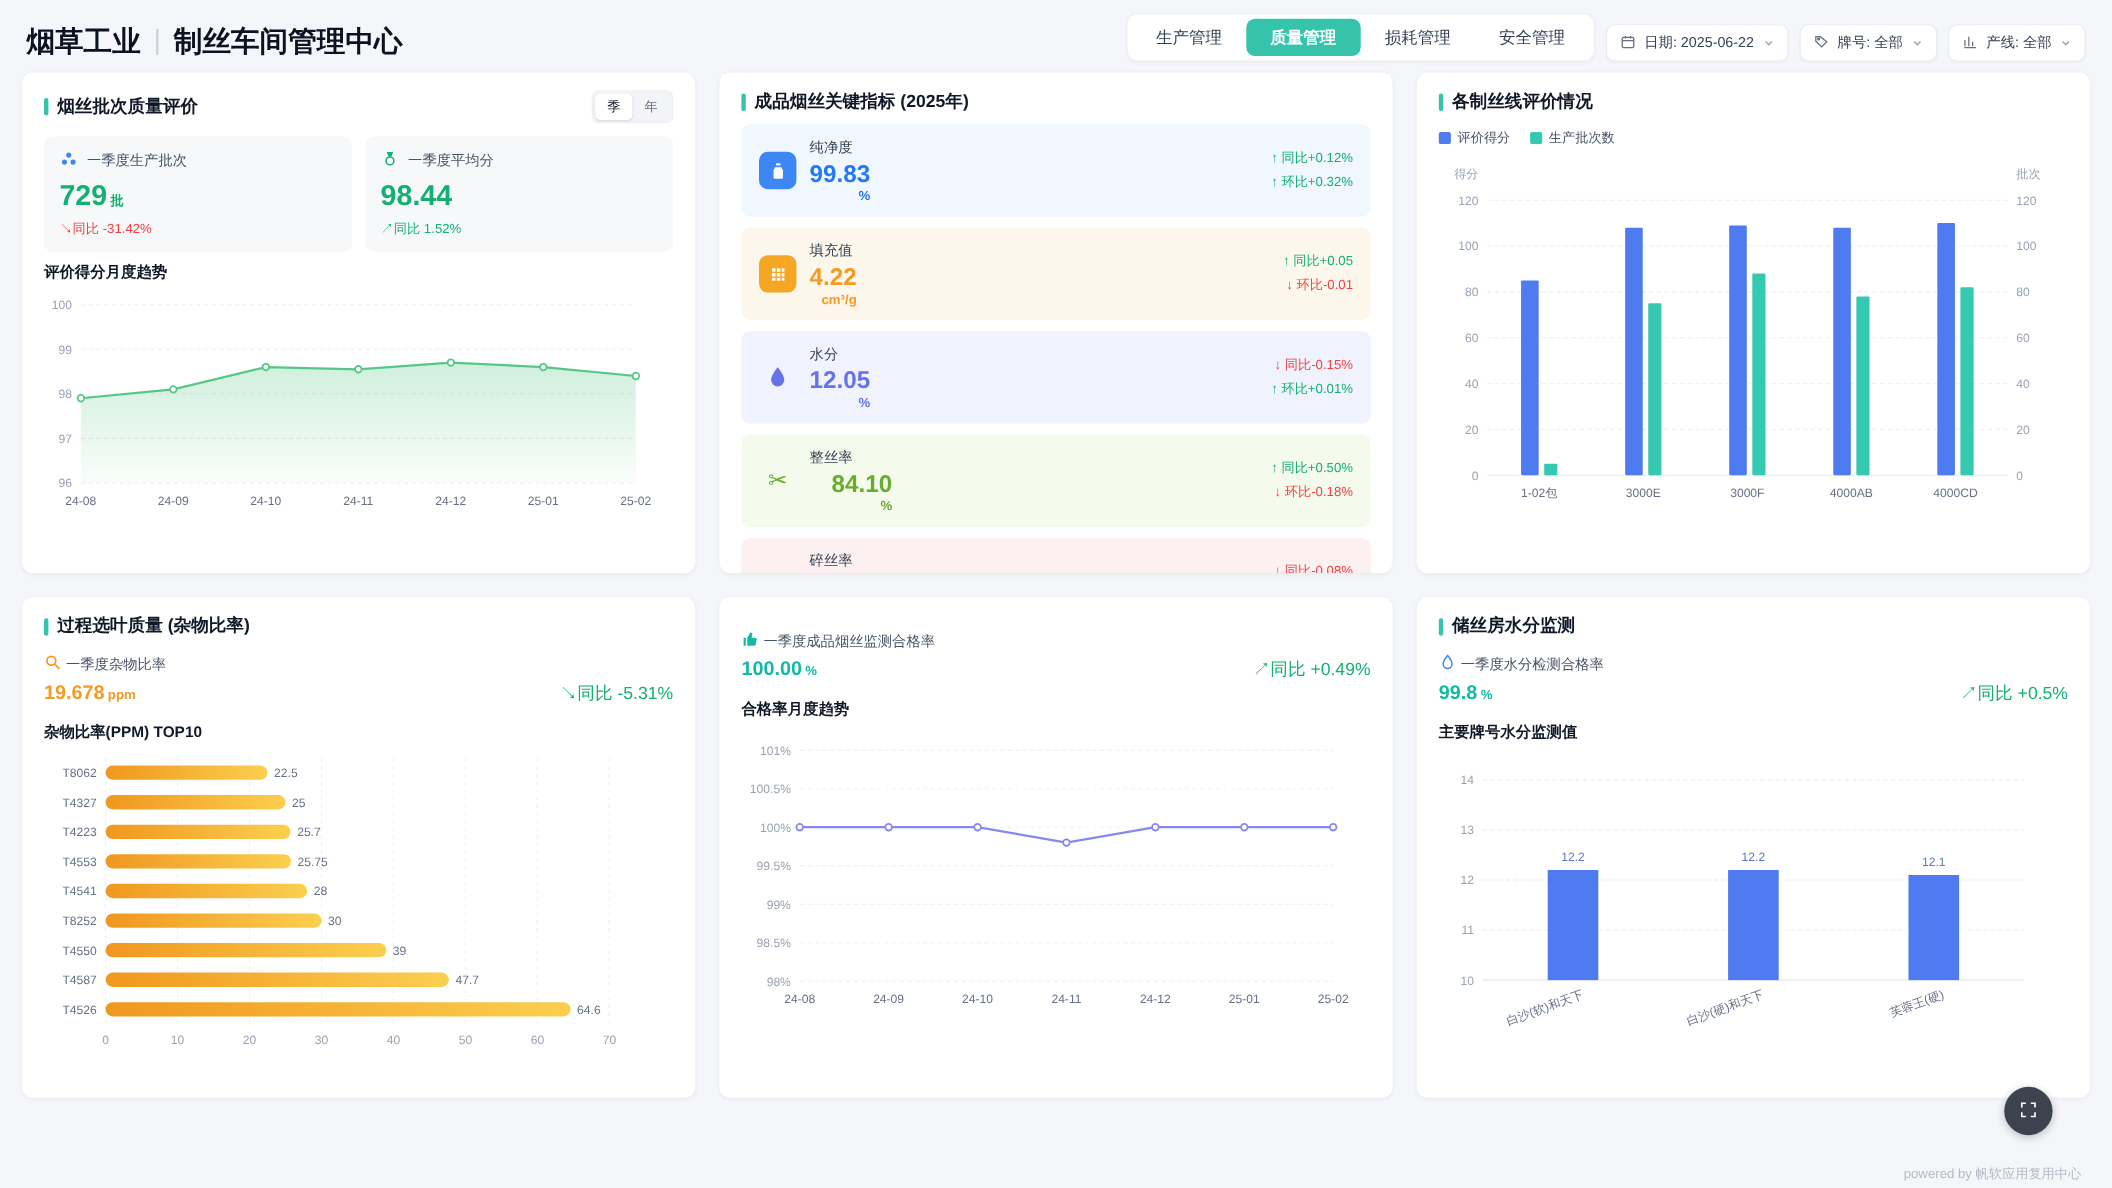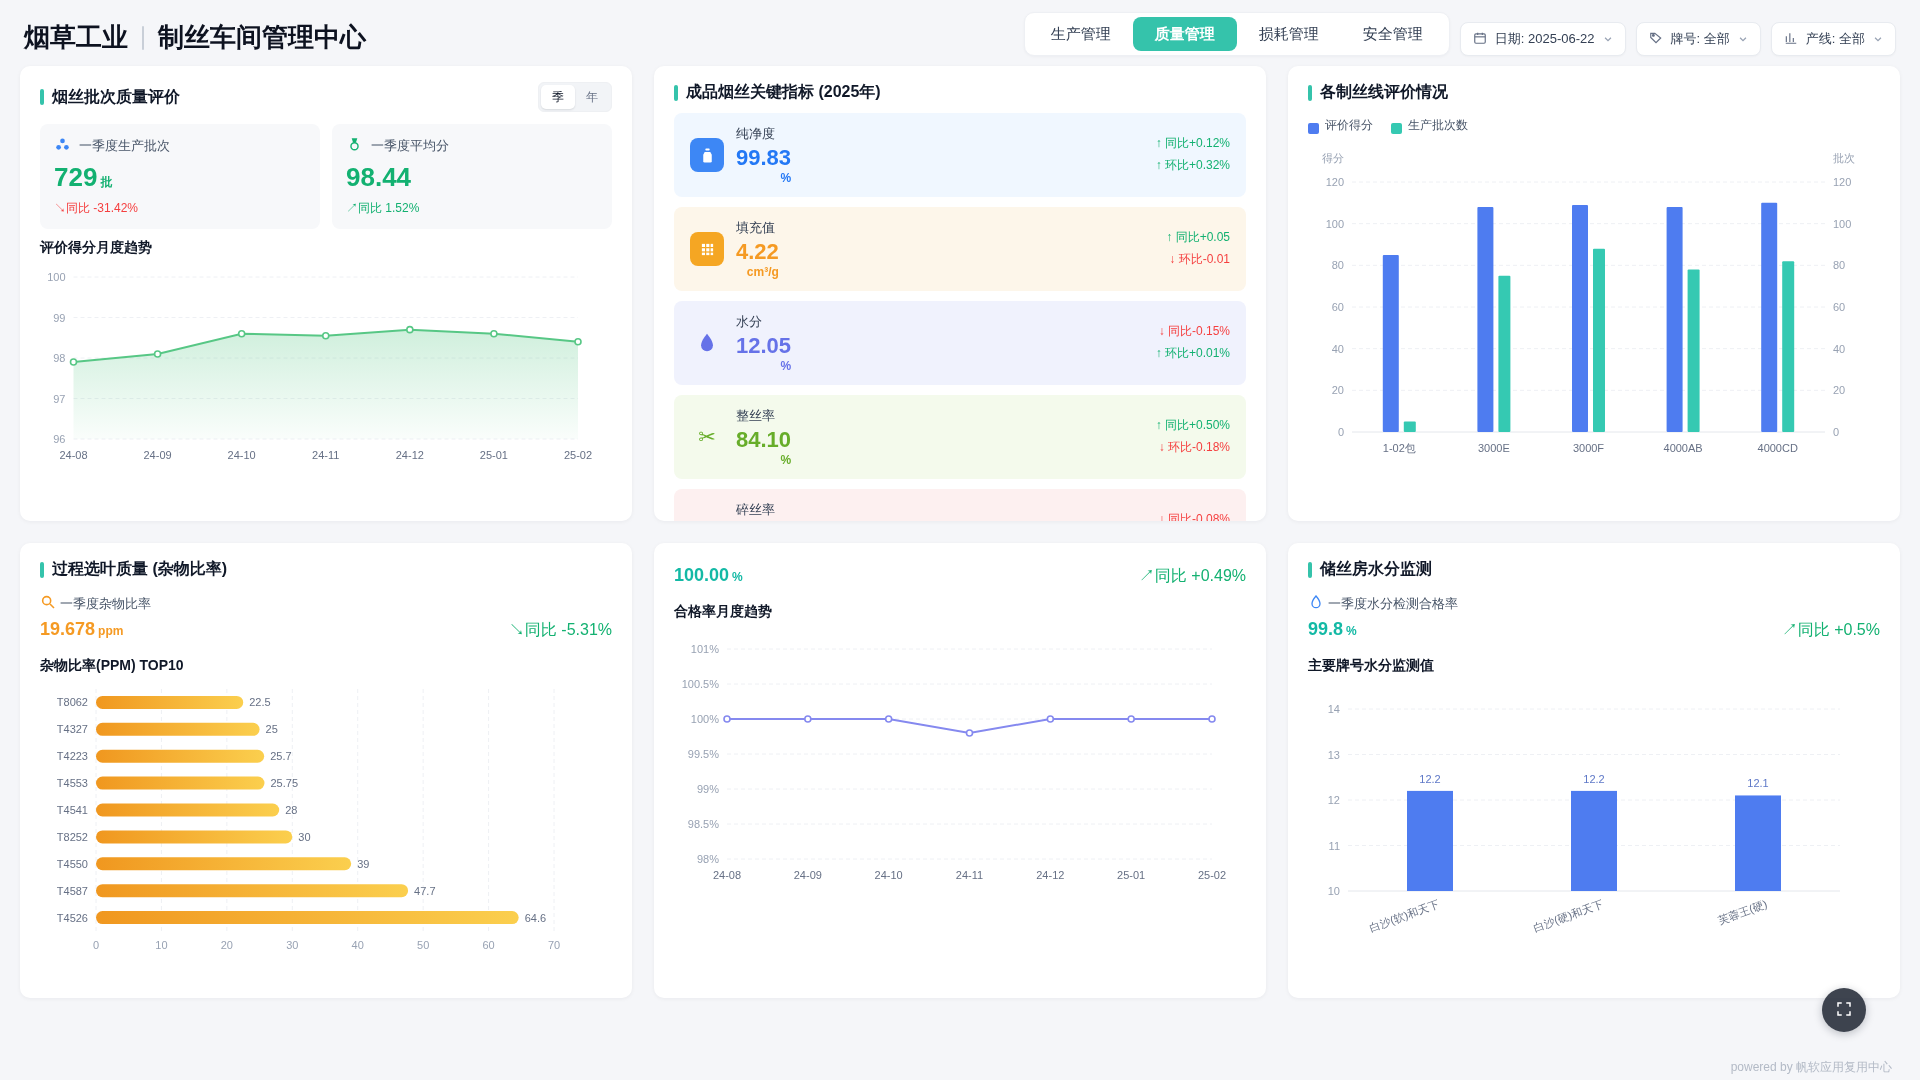--- a/index.html
+++ b/index.html
@@ -31,38 +31,38 @@
   .toggle-btn.active { background:#fff; color:#101828; box-shadow:0 1px 2px rgba(16,24,40,.12); }
 
   
   .stat-row { display:flex; gap:12px; margin:12px 0 8px; }
   .stat-box { flex:1; background:#f7f8fa; border-radius:8px; padding:12px 14px; }
   .stat-top { display:flex; align-items:center; gap:8px; font-size:13px; color:#475467; }
   .stat-value { margin-top:6px; display:flex; align-items:baseline; }
   .big-num { font-size:26px; font-weight:bold; }
   .unit { font-size:12px; font-weight:bold; margin-left:3px; }
   .c-green { color:#13b171; } .c-red { color:#f53f3f; } .c-orange { color:#f59a23; }
-  .c-teal { color:#13b9a5; } .c-blue { color:#2378f5; } .c-purple { color:#6672e8; } .c-lgreen { color:#67ad2a; } .c-rose { color:#f25555; }
+  .c-teal { color:#13b9a5; } .c-blue { color:#2378f5; } .c-purple { color:#6672e8; } .c-lgreen { color:#67ad2a;margin-left:20px; } .c-rose { color:#f25555; }
   .stat-delta { margin-top:7px; font-size:12px; }
   .sub-title { font-size:14px; font-weight:bold; color:#101828; margin:10px 0 2px; }
 
   
   .kpi-row { display:flex; align-items:center; border-radius:8px; padding:12px 16px; margin-top:10px; min-height:62px; }
   .bg-blue { background:#f0f7ff; } .bg-orange { background:#fdf6ea; } .bg-purple { background:#f0f2fd; }
   .bg-green { background:#f4faec; } .bg-red { background:#fdf0f0; }
   .kpi-icon { width:34px; height:34px; border-radius:8px; display:flex; align-items:center; justify-content:center; margin-right:12px; flex:none; }
   .ib-blue { background:#3d87f5; } .ib-orange { background:#f5a623; }
   .kpi-name { font-size:13px; color:#344054; }
   .kpi-value { font-size:22px; font-weight:bold; margin-top:2px; display:flex; align-items:flex-end;flex-direction:column; }
   .kpi-unit { font-size:12px; margin-left:3px; }
   .kpi-deltas { margin-left:auto; text-align:right; font-size:12px; line-height:1.8; }
 
   
   .legend { display:flex; gap:18px; margin-left:auto; margin-right:30px; align-items:center; }
-  .legend-item { display:flex; align-items:flex-end; gap:6px; font-size:12px; color:#475467; }
+  .legend-item { display:flex; align-items:center; gap:6px; font-size:12px; color:#475467; }
   .legend-swatch { width:11px; height:11px; border-radius:2px; }
   .sw-blue { background:#4e7cf0; } .sw-teal { background:#35c9b2; }
 
   
   .metric-top { display:flex; align-items:center; gap:4px; font-size:13px; color:#475467; margin-top:14px; }
   .metric-value-row { display:flex; align-items:baseline; margin-top:6px; }
   .metric-big { font-size:18px; font-weight:bold; }
   .metric-delta { margin-left:auto; font-size:16px; }
 
   .chart { margin-top:8px; }
@@ -446,20 +446,26 @@
             <text x="48" y="211.66666666666669" text-anchor="end" class="cat">T4587</text>
             <rect x="56" y="201.16666666666669" width="312.0942857142857" height="13" rx="6.5" fill="url(#hg-impurity-top10)"></rect>
             <text x="374.0942857142857" y="211.66666666666669" text-anchor="start" class="tick" style="fill:#667085">47.7</text>
             <text x="48" y="238.55555555555557" text-anchor="end" class="cat">T4526</text>
             <rect x="56" y="228.05555555555557" width="422.66857142857134" height="13" rx="6.5" fill="url(#hg-impurity-top10)"></rect>
             <text x="484.66857142857134" y="238.55555555555557" text-anchor="start" class="tick" style="fill:#667085">64.6</text>
           </svg></div>
     </section>
 
     <section class="card">
+      <div class="metric-top">
+        <span><svg width="16" height="16" viewBox="0 0 24 24" fill="#13b9a5">
+              <path d="M3 10h3v11H3zM8 21h9.5a2 2 0 0 0 2-1.6l1.4-7A2 2 0 0 0 19 10h-5l1-5a1.8 1.8 0 0 0-3.4-.9L8 10z"></path>
+            </svg></span>
+        <span>一季度成品烟丝监测合格率</span>
+      </div>
       <div class="metric-value-row">
         <span class="metric-big c-teal">100.00</span>
         <span class="unit c-teal">%</span>
         <span class="metric-delta c-green">↗同比 +0.49%</span>
       </div>
       <div class="sub-title" style="margin-top:16px;">合格率月度趋势</div>
       <div id="chart-pass-rate" class="chart" style="margin-top:16px;"><svg width="560" height="248">
             <line x1="53" x2="538" y1="222" y2="222" stroke="#eef0f4" stroke-dasharray="4 3"></line>
             <text x="45" y="226" text-anchor="end" class="tick">98%</text>
             <line x1="53" x2="538" y1="187" y2="187" stroke="#eef0f4" stroke-dasharray="4 3"></line>

